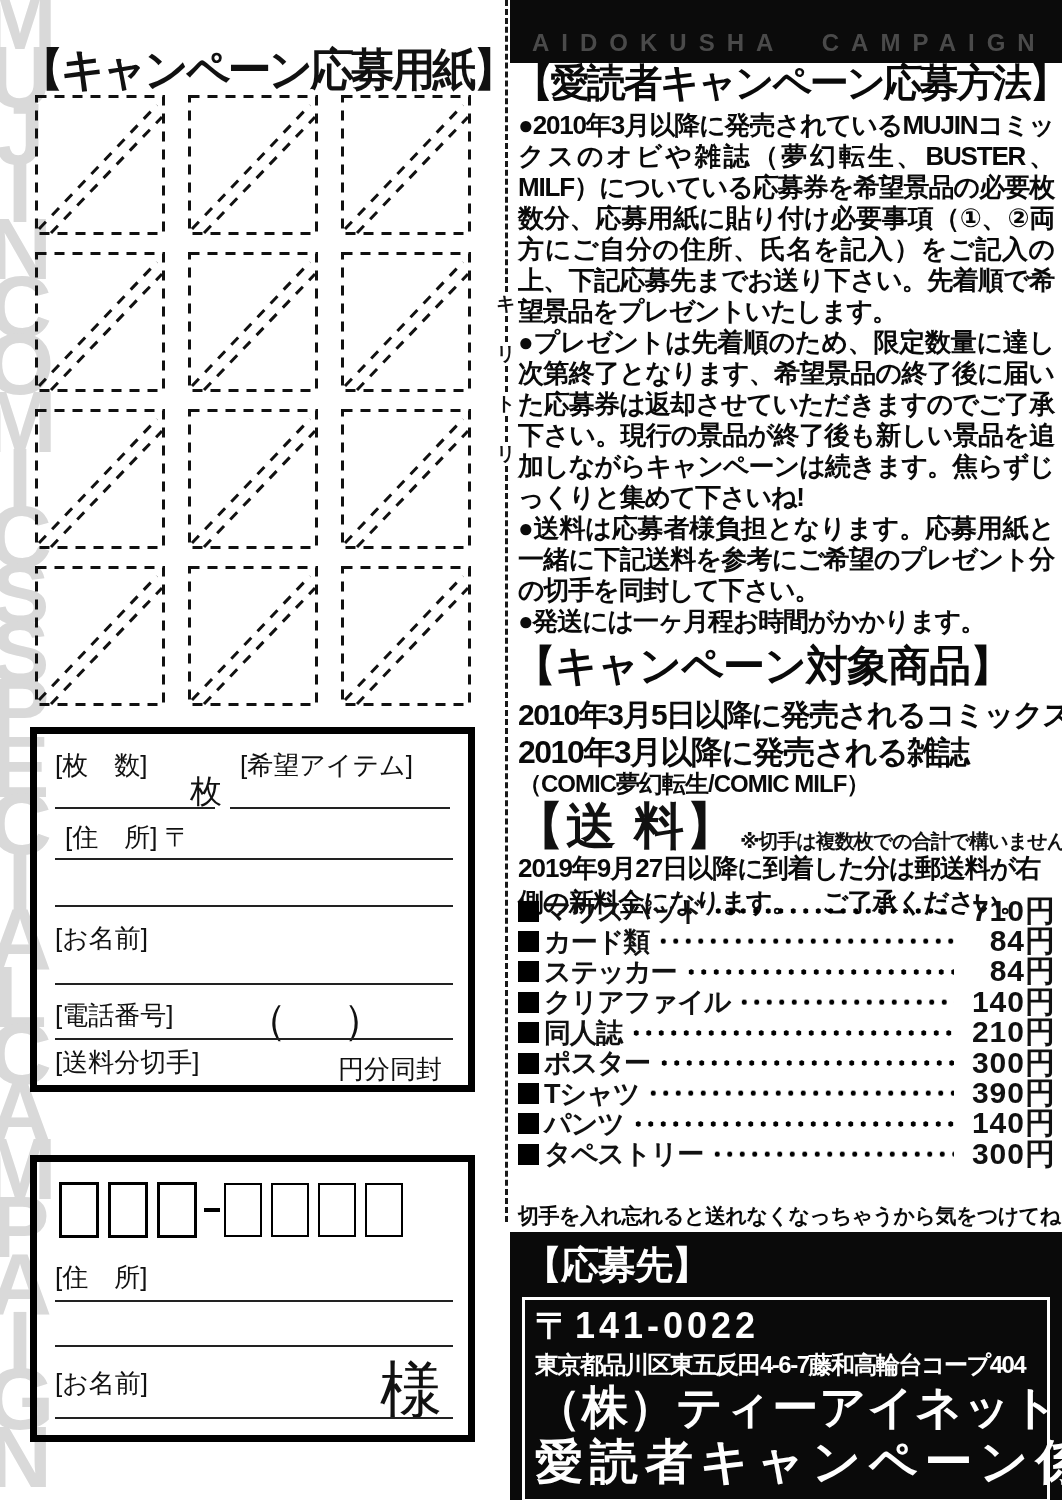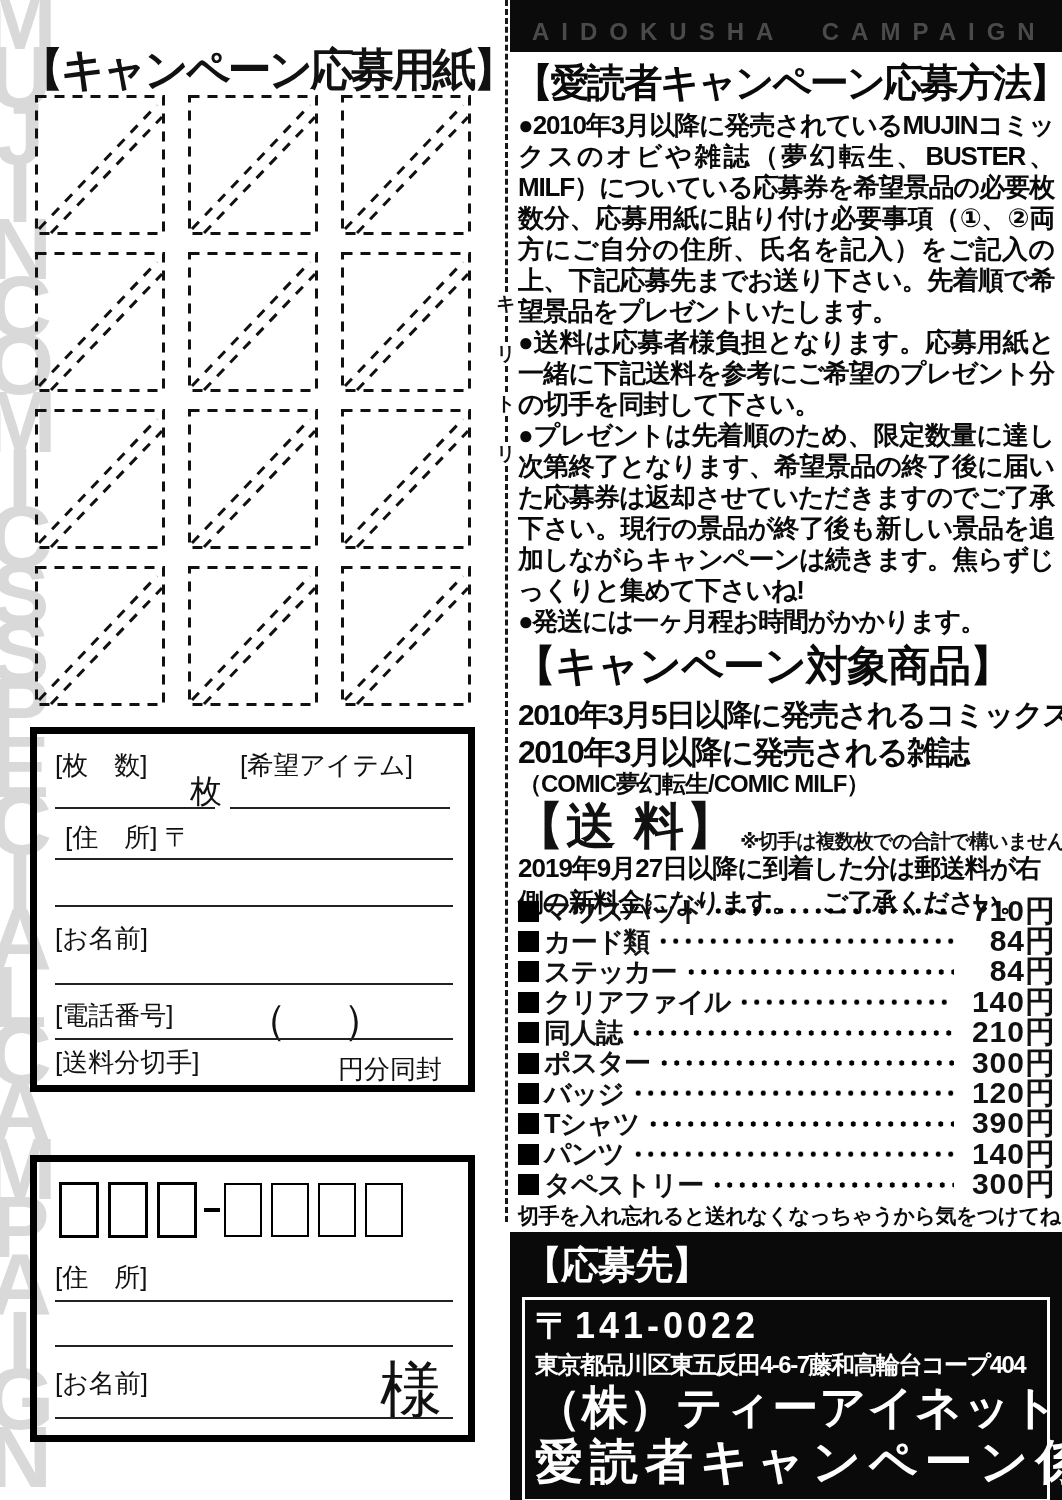--- a/index.html
+++ b/index.html
@@ -50,21 +50,21 @@
   
   .kiritori{
     position:absolute;left:495px;top:0;width:22px;height:1222px;z-index:2;
     display:flex;flex-direction:column;align-items:center;
   }
   .kiri-seg{width:0;border-left:3px dashed #181818;}
   .kiri-char{font-size:19px;font-weight:bold;line-height:24px;color:#111;}
   
   .right-col{position:absolute;left:510px;top:0;width:552px;height:1500px;background:#fff;z-index:1;}
   .banner{
-    position:absolute;left:0;top:0;width:552px;height:52px;background:#0b0b0b;
+    position:absolute;left:0;top:0;width:552px;height:63px;background:#0b0b0b;
     display:flex;align-items:flex-end;box-sizing:border-box;padding:0 0 6px 22px;
     color:#4a4a4a;font-size:24px;font-weight:bold;letter-spacing:12px;white-space:pre;
   }
   .sec-heading{position:absolute;left:4px;font-weight:bold;white-space:nowrap;color:#0a0a0a;}
   .howto-heading{top:56px;font-size:39px;letter-spacing:-2.5px;}
   .paras{
     position:absolute;left:8px;right:8px;top:110px;
     font-size:26px;line-height:31px;font-weight:bold;letter-spacing:-1.2px;
     text-align:justify;color:#0a0a0a;
   }
@@ -275,22 +275,22 @@
     <div class="kiri-char">リ</div>
     <div class="kiri-seg" style="flex: 1 1 0%;"></div>
   </div>
 
 <div class="right-col">
   <div class="banner">AIDOKUSHA  CAMPAIGN</div>
 
   <div class="sec-heading howto-heading">【愛読者キャンペーン応募方法】</div>
   <div class="paras" id="paras">
       <div class="para">●2010年3月以降に発売されているMUJINコミックスのオビや雑誌（夢幻転生、BUSTER、MILF）についている応募券を希望景品の必要枚数分、応募用紙に貼り付け必要事項（①、②両方にご自分の住所、氏名を記入）をご記入の上、下記応募先までお送り下さい。先着順で希望景品をプレゼントいたします。</div>
+      <div class="para">●プレゼントは先着順のため、限定数量に達し次第終了となります、希望景品の終了後に届いた応募券は返却させていただきますのでご了承下さい。現行の景品が終了後も新しい景品を追加しながらキャンペーンは続きます。焦らずじっくりと集めて下さいね!</div>
       <div class="para">●送料は応募者様負担となります。応募用紙と一緒に下記送料を参考にご希望のプレゼント分の切手を同封して下さい。</div>
-      <div class="para">●プレゼントは先着順のため、限定数量に達し次第終了となります、希望景品の終了後に届いた応募券は返却させていただきますのでご了承下さい。現行の景品が終了後も新しい景品を追加しながらキャンペーンは続きます。焦らずじっくりと集めて下さいね!</div>
       <div class="para">●発送には一ヶ月程お時間がかかります。</div>
     </div>
 
   <div class="sec-heading target-heading">【キャンペーン対象商品】</div>
   <div class="target-line tl1">2010年3月5日以降に発売されるコミックス</div>
   <div class="target-line tl2">2010年3月以降に発売される雑誌</div>
   <div class="target-line tl3">（COMIC夢幻転生/COMIC MILF）</div>
 
   <div class="ship-row">
     <div class="ship-heading">【送 料】</div>
@@ -327,26 +327,20 @@
         <span class="sq"></span>
         <span class="price-label">同人誌</span>
         <span class="leader"></span>
         <span class="price-value">210円</span>
       </div>
       <div class="price-row">
         <span class="sq"></span>
         <span class="price-label">ポスター</span>
         <span class="leader"></span>
         <span class="price-value">300円</span>
-      </div>
-      <div class="price-row">
-        <span class="sq"></span>
-        <span class="price-label">バッジ</span>
-        <span class="leader"></span>
-        <span class="price-value">120円</span>
       </div>
       <div class="price-row">
         <span class="sq"></span>
         <span class="price-label">Tシャツ</span>
         <span class="leader"></span>
         <span class="price-value">390円</span>
       </div>
       <div class="price-row">
         <span class="sq"></span>
         <span class="price-label">パンツ</span>

